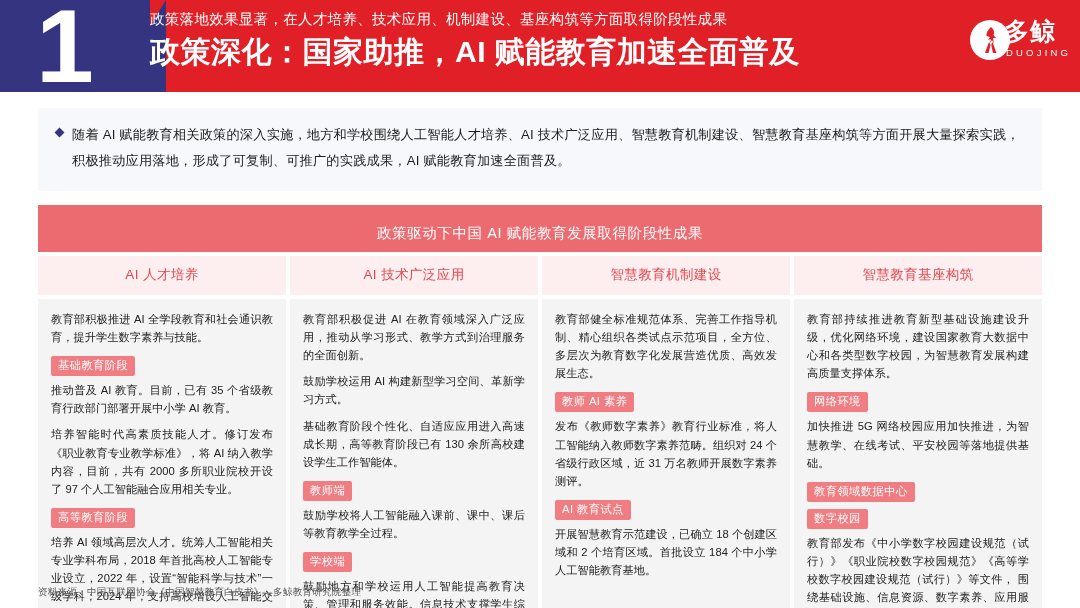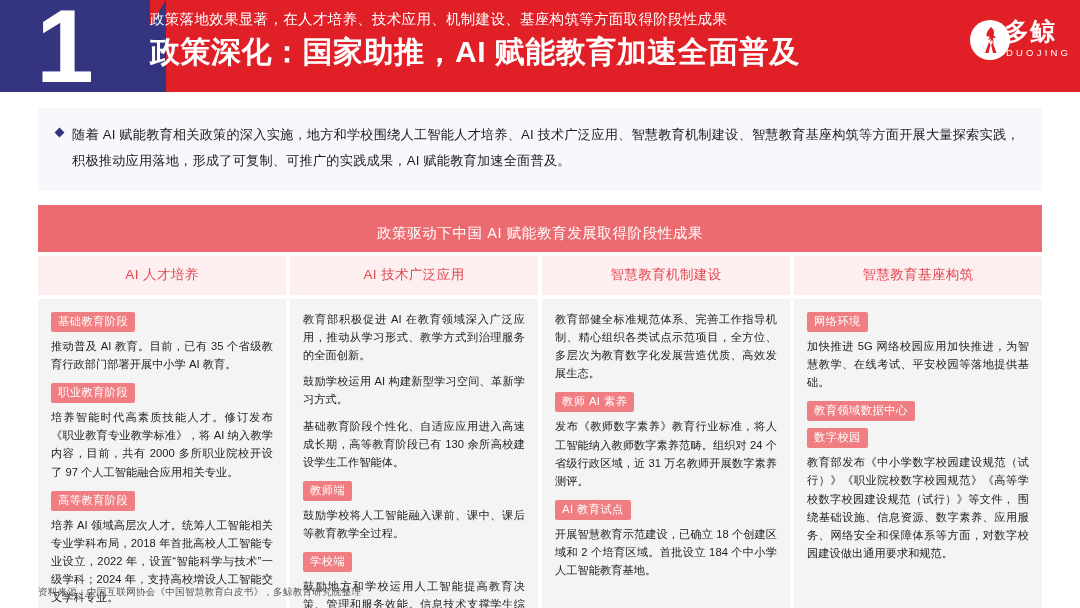--- a/index.html
+++ b/index.html
@@ -211,23 +211,23 @@
 
   <div class="cols-head">
     <div class="col-head">AI 人才培养</div>
     <div class="col-head">AI 技术广泛应用</div>
     <div class="col-head">智慧教育机制建设</div>
     <div class="col-head">智慧教育基座构筑</div>
   </div>
 
   <div class="cols-body">
     <div class="col-body">
+        <p class="c-para">教育部积极推进 AI 全学段教育和社会通识教育，提升学生数字素养与技能。</p>
         <div><span class="c-tag">基础教育阶段</span></div>
         <p class="c-para">推动普及 AI 教育。目前，已有 35 个省级教育行政部门部署开展中小学 AI 教育。</p>
-        <div><span class="c-tag">职业教育阶段</span></div>
         <p class="c-para">培养智能时代高素质技能人才。修订发布《职业教育专业教学标准》，将 AI 纳入教学内容，目前，共有 2000 多所职业院校开设了 97 个人工智能融合应用相关专业。</p>
         <div><span class="c-tag">高等教育阶段</span></div>
         <p class="c-para">培养 AI 领域高层次人才。统筹人工智能相关专业学科布局，2018 年首批高校人工智能专业设立，2022 年，设置“智能科学与技术”一级学科；2024 年，支持高校增设人工智能交叉学科专业。</p>
       </div>
     <div class="col-body">
         <p class="c-para">教育部积极促进 AI 在教育领域深入广泛应用，推动从学习形式、教学方式到治理服务的全面创新。</p>
         <p class="c-para">鼓励学校运用 AI 构建新型学习空间、革新学习方式。</p>
         <p class="c-para">基础教育阶段个性化、自适应应用进入高速成长期，高等教育阶段已有 130 余所高校建设学生工作智能体。</p>
         <div><span class="c-tag">教师端</span></div>
         <p class="c-para">鼓励学校将人工智能融入课前、课中、课后等教育教学全过程。</p>
@@ -235,20 +235,21 @@
         <p class="c-para">鼓励地方和学校运用人工智能提高教育决策、管理和服务效能。信息技术支撑学生综合素质评价试点，已遴选 28 个省的 38 个区域参与，覆盖 8000 余所中小学 400 多万名学生。</p>
       </div>
     <div class="col-body">
         <p class="c-para">教育部健全标准规范体系、完善工作指导机制、精心组织各类试点示范项目，全方位、多层次为教育数字化发展营造优质、高效发展生态。</p>
         <div><span class="c-tag">教师 AI 素养</span></div>
         <p class="c-para">发布《教师数字素养》教育行业标准，将人工智能纳入教师数字素养范畴。组织对 24 个省级行政区域，近 31 万名教师开展数字素养测评。</p>
         <div><span class="c-tag">AI 教育试点</span></div>
         <p class="c-para">开展智慧教育示范建设，已确立 18 个创建区域和 2 个培育区域。首批设立 184 个中小学人工智能教育基地。</p>
       </div>
     <div class="col-body">
+        <p class="c-para">教育部持续推进教育新型基础设施建设升级，优化网络环境，建设国家教育大数据中心和各类型数字校园，为智慧教育发展构建高质量支撑体系。</p>
         <div><span class="c-tag">网络环境</span></div>
         <p class="c-para">加快推进 5G 网络校园应用加快推进，为智慧教学、在线考试、平安校园等落地提供基础。</p>
         <div><span class="c-tag">教育领域数据中心</span></div>
         <div><span class="c-tag">数字校园</span></div>
         <p class="c-para">教育部发布《中小学数字校园建设规范（试行）》《职业院校数字校园规范》《高等学校数字校园建设规范（试行）》等文件， 围绕基础设施、信息资源、数字素养、应用服务、网络安全和保障体系等方面，对数字校园建设做出通用要求和规范。</p>
       </div>
   </div>
 </div>
 
 <div class="footer">资料来源：中国互联网协会《中国智慧教育白皮书》，多鲸教育研究院整理</div>

